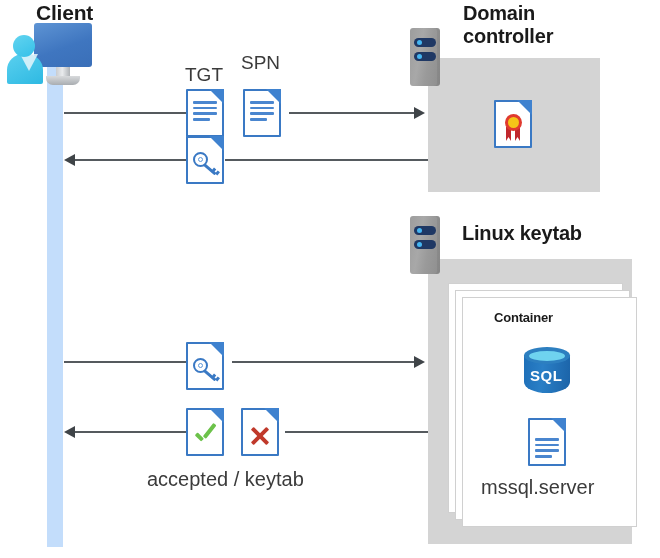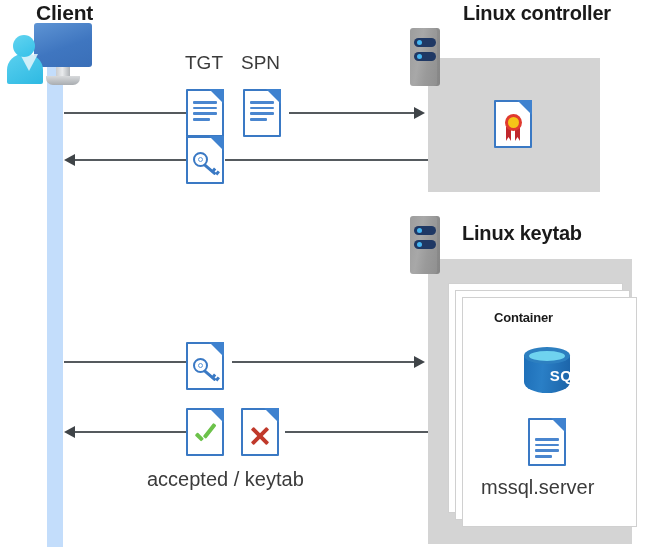--- a/index.html
+++ b/index.html
@@ -18,21 +18,21 @@
   .hdr{
     font-weight:bold;color:#1a1a1a;line-height:1.17;
     letter-spacing:-0.2px;
   }
   #client-title{left:36px;top:1px;font-size:21px;}
   #dc-title{left:463px;top:2px;font-size:20px;width:150px;}
   #linux-title{left:462px;top:222px;font-size:20px;}
   #container-title{left:494px;top:310px;font-size:13px;}
 
   .lbl{font-size:19px;color:#3b3b3b;}
-  #tgt-label{left:185px;top:52px;}
+  #tgt-label{left:185px;top:64px;}
   #spn-label{left:241px;top:52px;}
   #keytab-label{left:481px;top:476px;font-size:20px;}
   #acc-den-label{left:147px;top:468px;font-size:20px;}
 
   
   .zone{background:#d4d4d4;}
   #dc-zone{left:428px;top:58px;width:172px;height:134px;}
   #linux-zone{left:428px;top:259px;width:204px;height:285px;}
 
   
@@ -117,21 +117,21 @@
   #card-front{left:462px;top:297px;width:175px;height:230px;}
 
   
   #sql-icon{left:524px;top:347px;width:46px;height:54px;}
   #sql-body{position:absolute;left:0;top:8px;width:46px;height:38px;border-radius:0 0 23px 23px/0 0 11px 11px;
      background:linear-gradient(95deg,#1e6fb8 0%,#2a7fc6 40%,#1b63a8 100%);}
   #sql-top{position:absolute;left:0;top:0;width:46px;height:17px;border-radius:50%;
      background:#2d7fc0;}
   #sql-top::after{content:"";position:absolute;left:5px;top:3.5px;width:36px;height:10px;border-radius:50%;
      background:#6fd3ef;}
-  #sql-text{position:absolute;left:12px;top:20px;width:46px;text-align:right;color:#ffffff;
+  #sql-text{position:absolute;left:6px;top:20px;width:46px;text-align:left;color:#ffffff;
      font-weight:bold;font-size:15px;letter-spacing:.5px;}
 </style>
 </head>
 <body>
 
 <div class="abs" id="lifeline"></div>
 
 <div class="abs zone" id="dc-zone"></div>
 <div class="abs zone" id="linux-zone"></div>
 
@@ -139,21 +139,21 @@
 
 <div class="abs" id="client-icon">
   <div class="abs" id="monitor-screen"></div>
   <div class="abs" id="monitor-neck"></div>
   <div class="abs" id="monitor-base"></div>
   <div class="abs" id="person-body"></div>
   <div class="abs" id="person-collar"></div>
   <div class="abs" id="person-head"></div>
 </div>
 
-<div class="abs hdr" id="dc-title">Linux controller</div>
+<div class="abs hdr" id="dc-title">Domain controller</div>
 
 <div class="abs server-icon" id="dc-server">
   <div class="bay b1">
       <i></i>
     </div>
   <div class="bay b2">
       <i></i>
     </div>
 </div>
 

